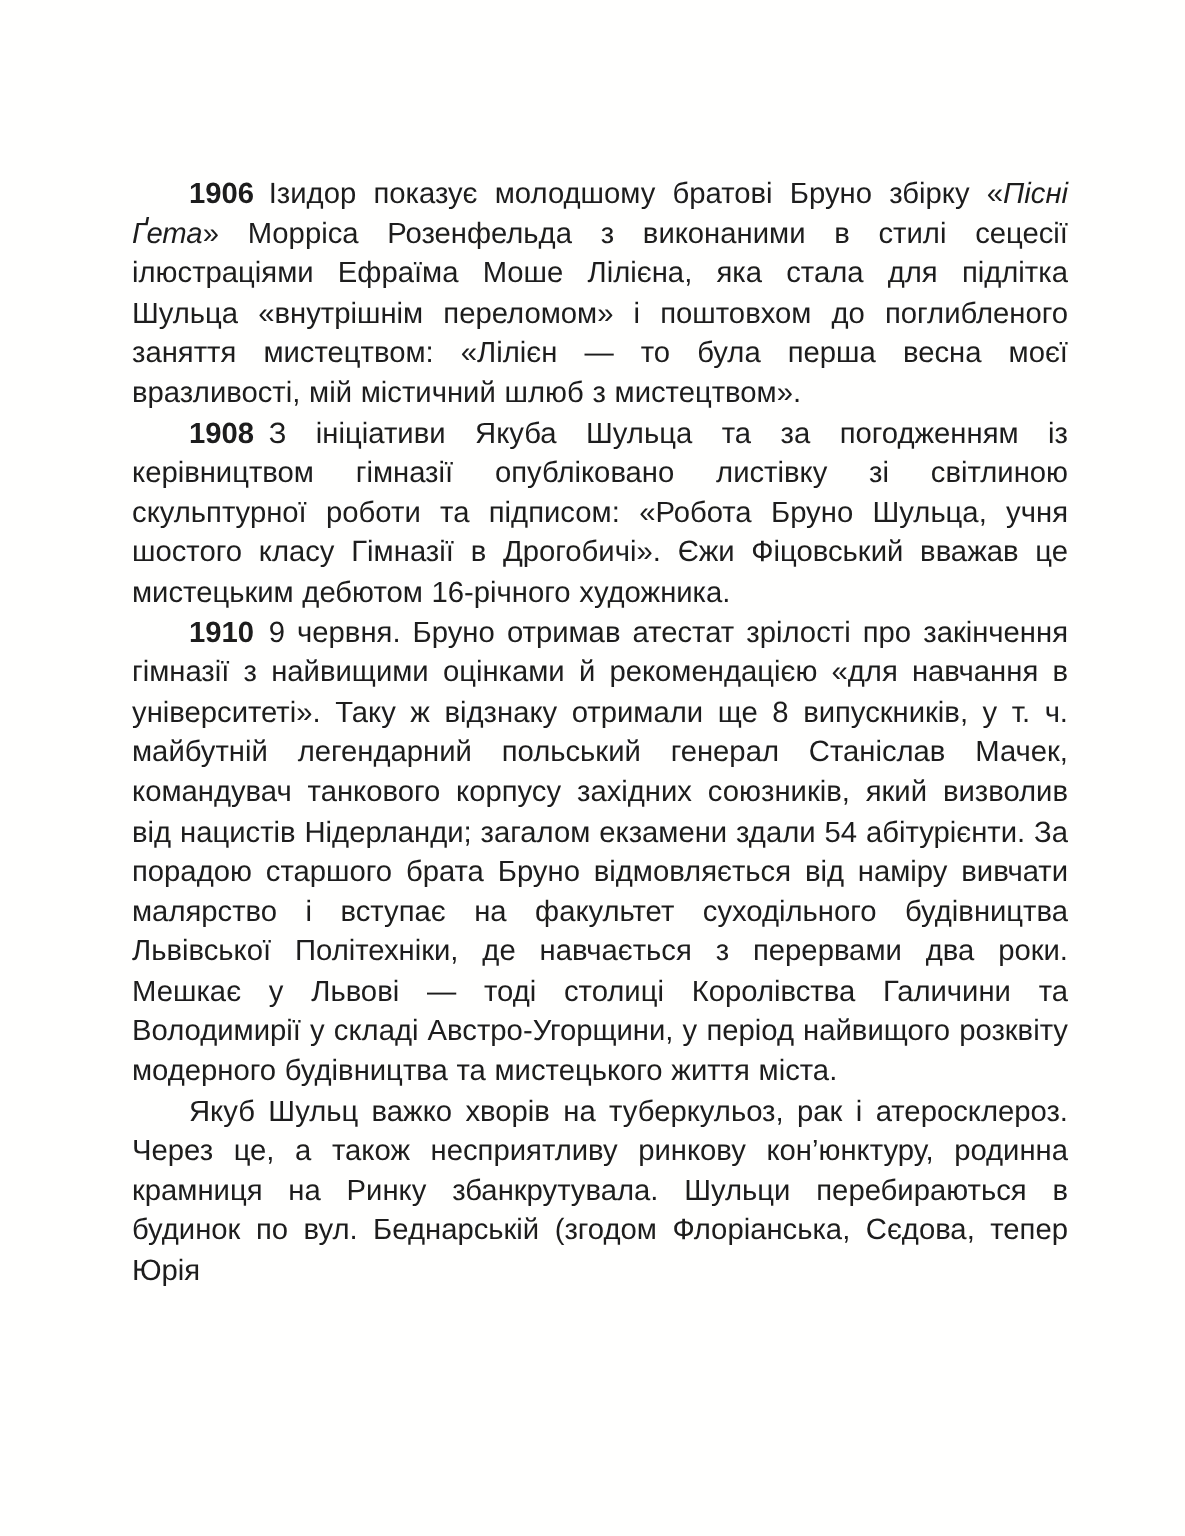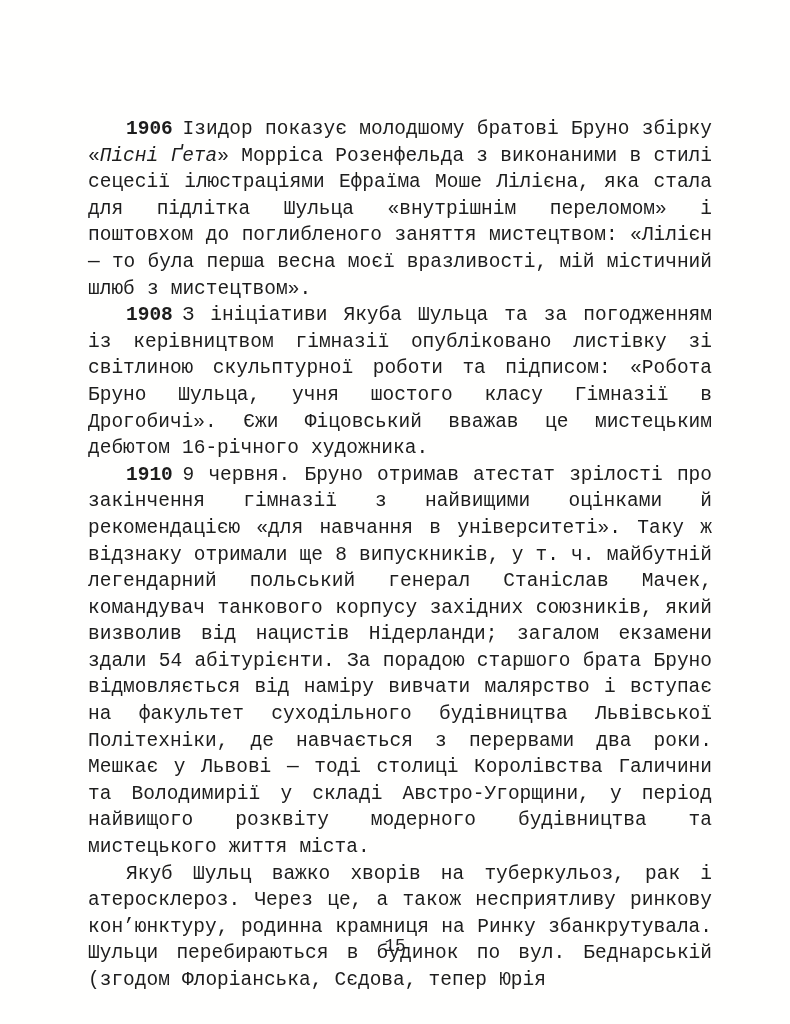--- a/index.html
+++ b/index.html
@@ -6,21 +6,21 @@
     margin: 0;
     padding: 0;
     background: #ffffff;
   }
   .page {
     position: relative;
     width: 790px;
     height: 1024px;
     background: #fffffe;
     overflow: hidden;
-    font-family: Liberation Mono, monospace;
+    font-family: Liberation Sans, sans-serif;
     color: #1d1d1d;
   }
   .content {
     position: absolute;
     left: 88px;
     top: 116px;
     width: 624px;
   }
   p.entry {
     margin: 0;
@@ -51,14 +51,13 @@
 </head>
 <body>
 
 <div class="page">
   <div class="content">
       <p class="entry"><span class="b">1906 </span><span>Ізидор показує молодшому братові Бруно збірку «</span><span class="i">Пісні Ґета</span><span>» Морріса Розенфельда з виконаними в стилі сецесії ілюстраціями Ефраїма Моше Лілієна, яка стала для підлітка Шульца «внутрішнім переломом» і поштовхом до поглибленого заняття мистецтвом: «Лілієн — то була перша весна моєї вразливості, мій містичний шлюб з мистецтвом».</span></p>
       <p class="entry gap"><span class="b">1908 </span><span>З ініціативи Якуба Шульца та за погодженням із керівництвом гімназії опубліковано листівку зі світлиною скульптурної роботи та підписом: «Робота Бруно Шульца, учня шостого класу Гімназії в Дрогобичі». Єжи Фіцовський вважав це мистецьким дебютом 16-річного художника.</span></p>
       <p class="entry gap"><span class="b">1910 </span><span>9 червня. Бруно отримав атестат зрілості про закінчення гімназії з найвищими оцінками й рекомендацією «для навчання в університеті». Таку ж відзнаку отримали ще 8 випускників, у т. ч. майбутній легендарний польський генерал Станіслав Мачек, командувач танкового корпусу західних союзників, який визволив від нацистів Нідерланди; загалом екзамени здали 54 абітурієнти. За порадою старшого брата Бруно відмовляється від наміру вивчати малярство і вступає на факультет суходільного будівництва Львівської Політехніки, де навчається з перервами два роки. Мешкає у Львові — тоді столиці Королівства Галичини та Володимирії у складі Австро-Угорщини, у період найвищого розквіту модерного будівництва та мистецького життя міста.</span></p>
       <p class="entry"><span>Якуб Шульц важко хворів на туберкульоз, рак і атеросклероз. Через це, а також несприятливу ринкову кон’юнктуру, родинна крамниця на Ринку збанкрутувала. Шульци перебираються в будинок по вул. Беднарській (згодом Флоріанська, Сєдова, тепер Юрія</span></p>
     </div>
-  <div class="page-number">15</div>
 </div>
 
 </body></html>

